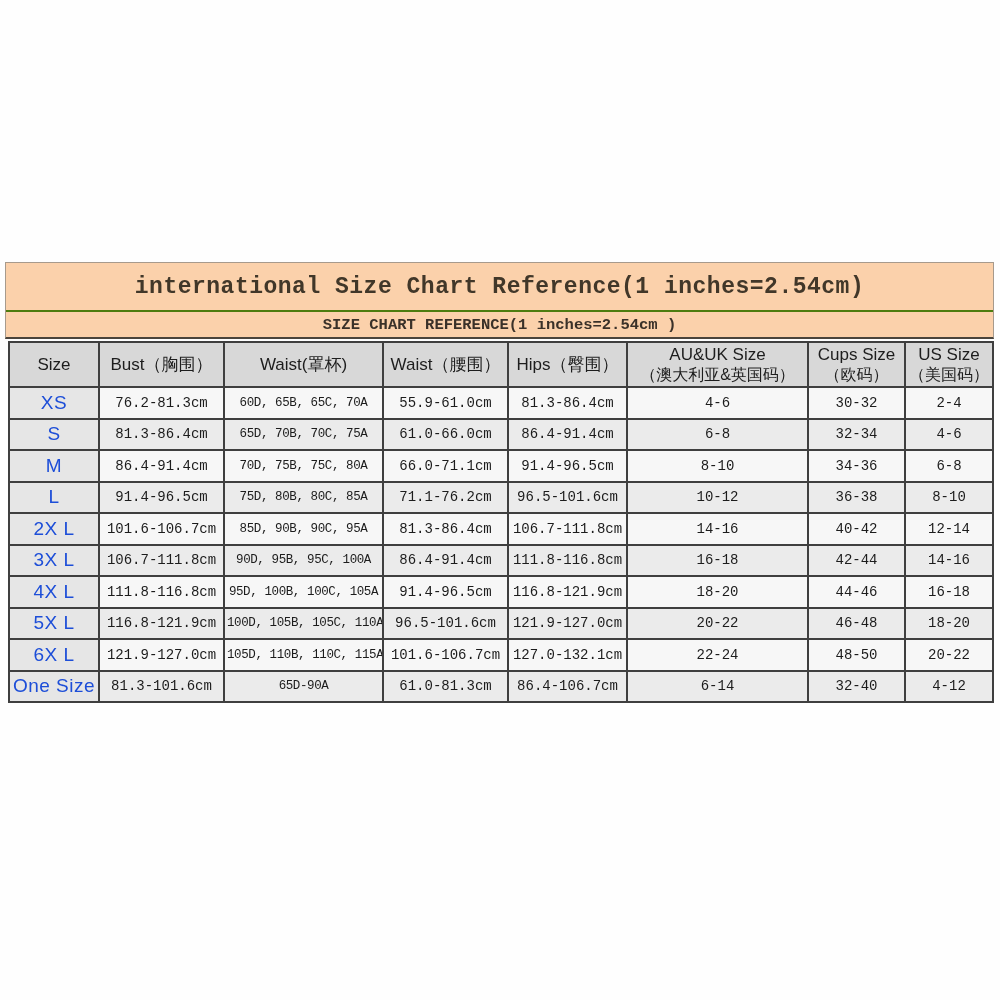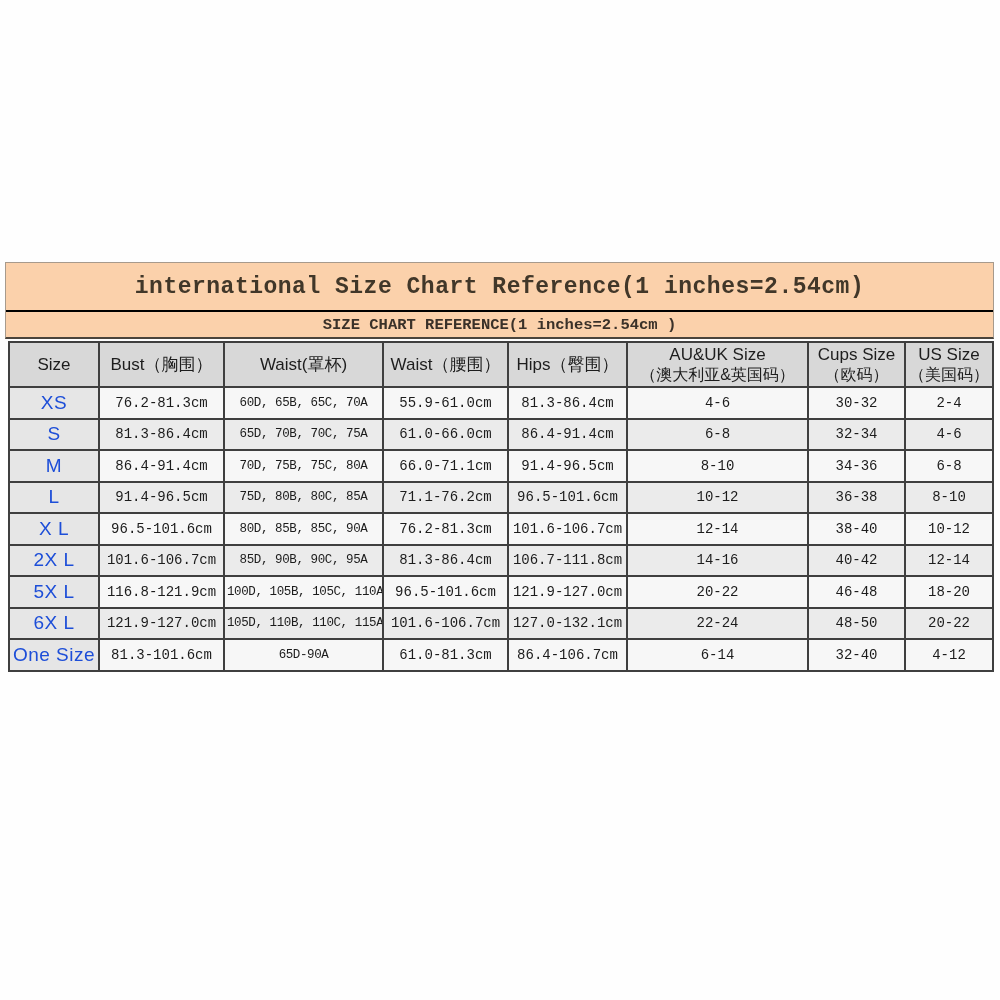--- a/index.html
+++ b/index.html
@@ -15,21 +15,21 @@
   .banner{
     position:absolute;left:5px;top:262px;width:989px;
     background:#fbd1ab;
     border:1px solid #a79a8c;
     border-bottom:2px solid #4a443c;
     box-sizing:border-box;
   }
   .title-band{
     height:47px;
     display:flex;align-items:center;justify-content:center;
-    border-bottom:2px solid #000000;
+    border-bottom:2px solid #4d7c0f;
     font-family:"Liberation Mono", monospace;
     font-weight:700;font-size:23px;letter-spacing:.5px;
     color:#413729;
   }
   .subtitle-band{
     height:25px;
     display:flex;align-items:center;justify-content:center;
     font-family:"Liberation Mono", monospace;
     font-weight:700;font-size:15.5px;
     color:#3a3129;
@@ -140,40 +140,50 @@
           <td class="size-col">L</td>
           <td>91.4-96.5cm</td>
           <td class="cups">75D, 80B, 80C, 85A</td>
           <td>71.1-76.2cm</td>
           <td>96.5-101.6cm</td>
           <td>10-12</td>
           <td>36-38</td>
           <td>8-10</td>
         </tr>
         <tr>
-          <td class="size-col">X L</td>
-          <td>96.5-101.6cm</td>
-          <td class="cups">80D, 85B, 85C, 90A</td>
-          <td>76.2-81.3cm</td>
-          <td>101.6-106.7cm</td>
-          <td>12-14</td>
-          <td>38-40</td>
-          <td>10-12</td>
-        </tr>
-        <tr>
           <td class="size-col">2X L</td>
           <td>101.6-106.7cm</td>
           <td class="cups">85D, 90B, 90C, 95A</td>
           <td>81.3-86.4cm</td>
           <td>106.7-111.8cm</td>
           <td>14-16</td>
           <td>40-42</td>
           <td>12-14</td>
         </tr>
         <tr>
+          <td class="size-col">3X L</td>
+          <td>106.7-111.8cm</td>
+          <td class="cups">90D, 95B, 95C, 100A</td>
+          <td>86.4-91.4cm</td>
+          <td>111.8-116.8cm</td>
+          <td>16-18</td>
+          <td>42-44</td>
+          <td>14-16</td>
+        </tr>
+        <tr>
+          <td class="size-col">4X L</td>
+          <td>111.8-116.8cm</td>
+          <td class="cups">95D, 100B, 100C, 105A</td>
+          <td>91.4-96.5cm</td>
+          <td>116.8-121.9cm</td>
+          <td>18-20</td>
+          <td>44-46</td>
+          <td>16-18</td>
+        </tr>
+        <tr>
           <td class="size-col">5X L</td>
           <td>116.8-121.9cm</td>
           <td class="cups">100D, 105B, 105C, 110A</td>
           <td>96.5-101.6cm</td>
           <td>121.9-127.0cm</td>
           <td>20-22</td>
           <td>46-48</td>
           <td>18-20</td>
         </tr>
         <tr>

